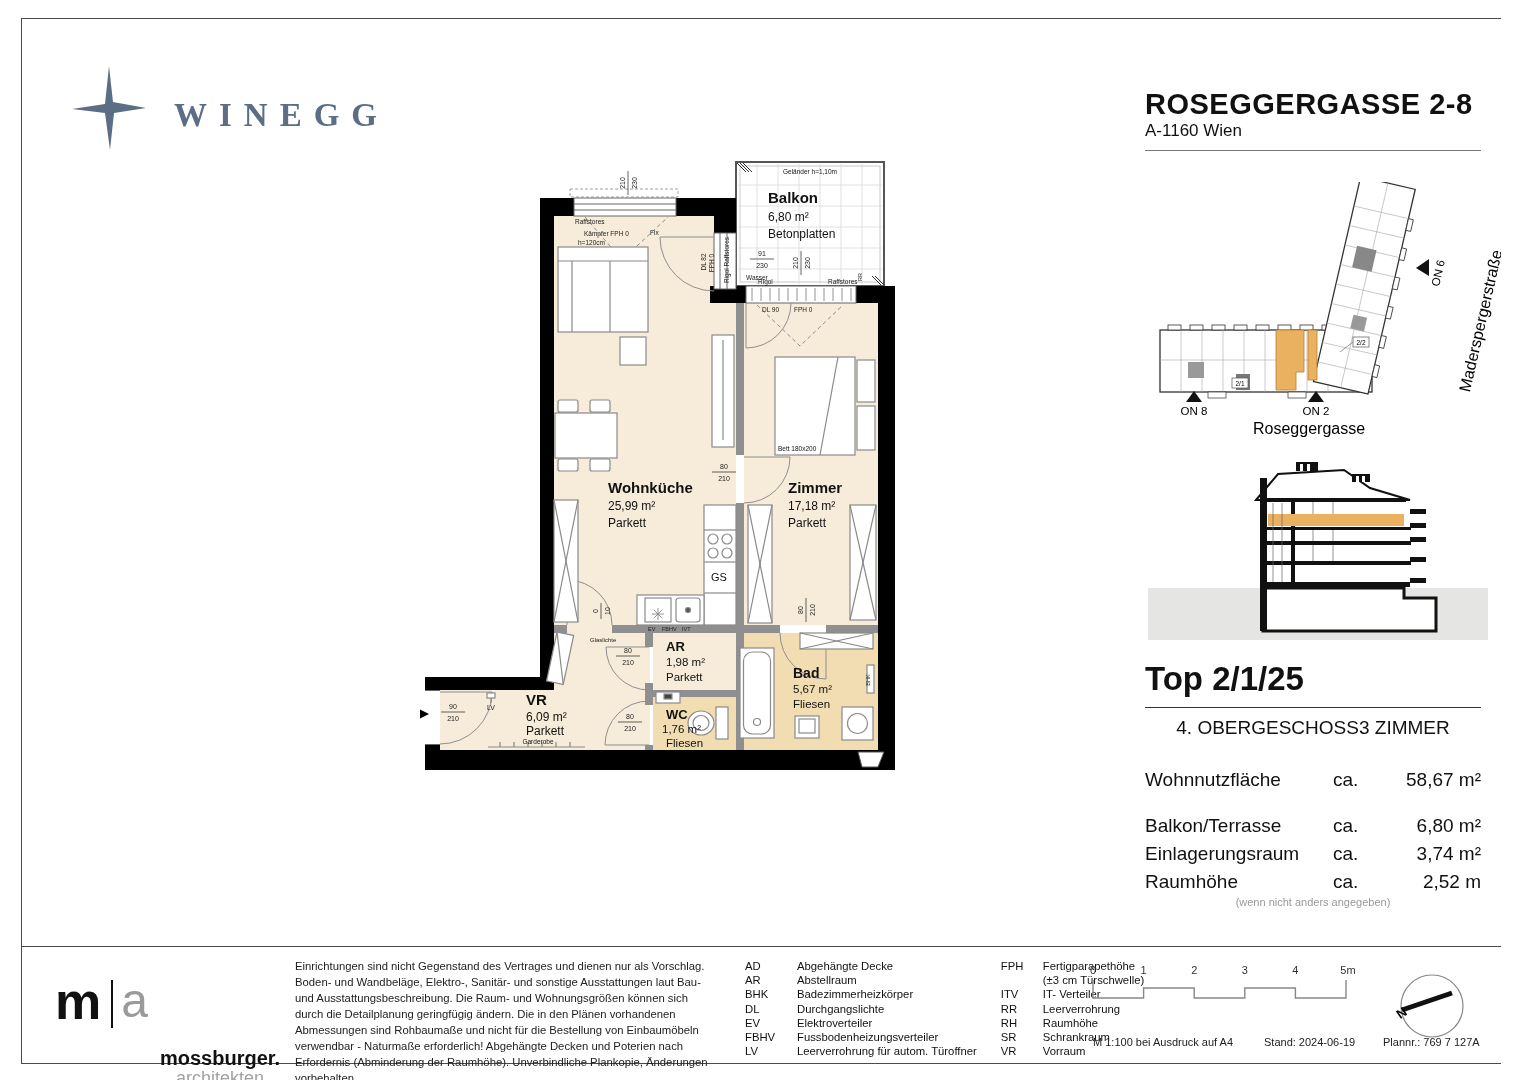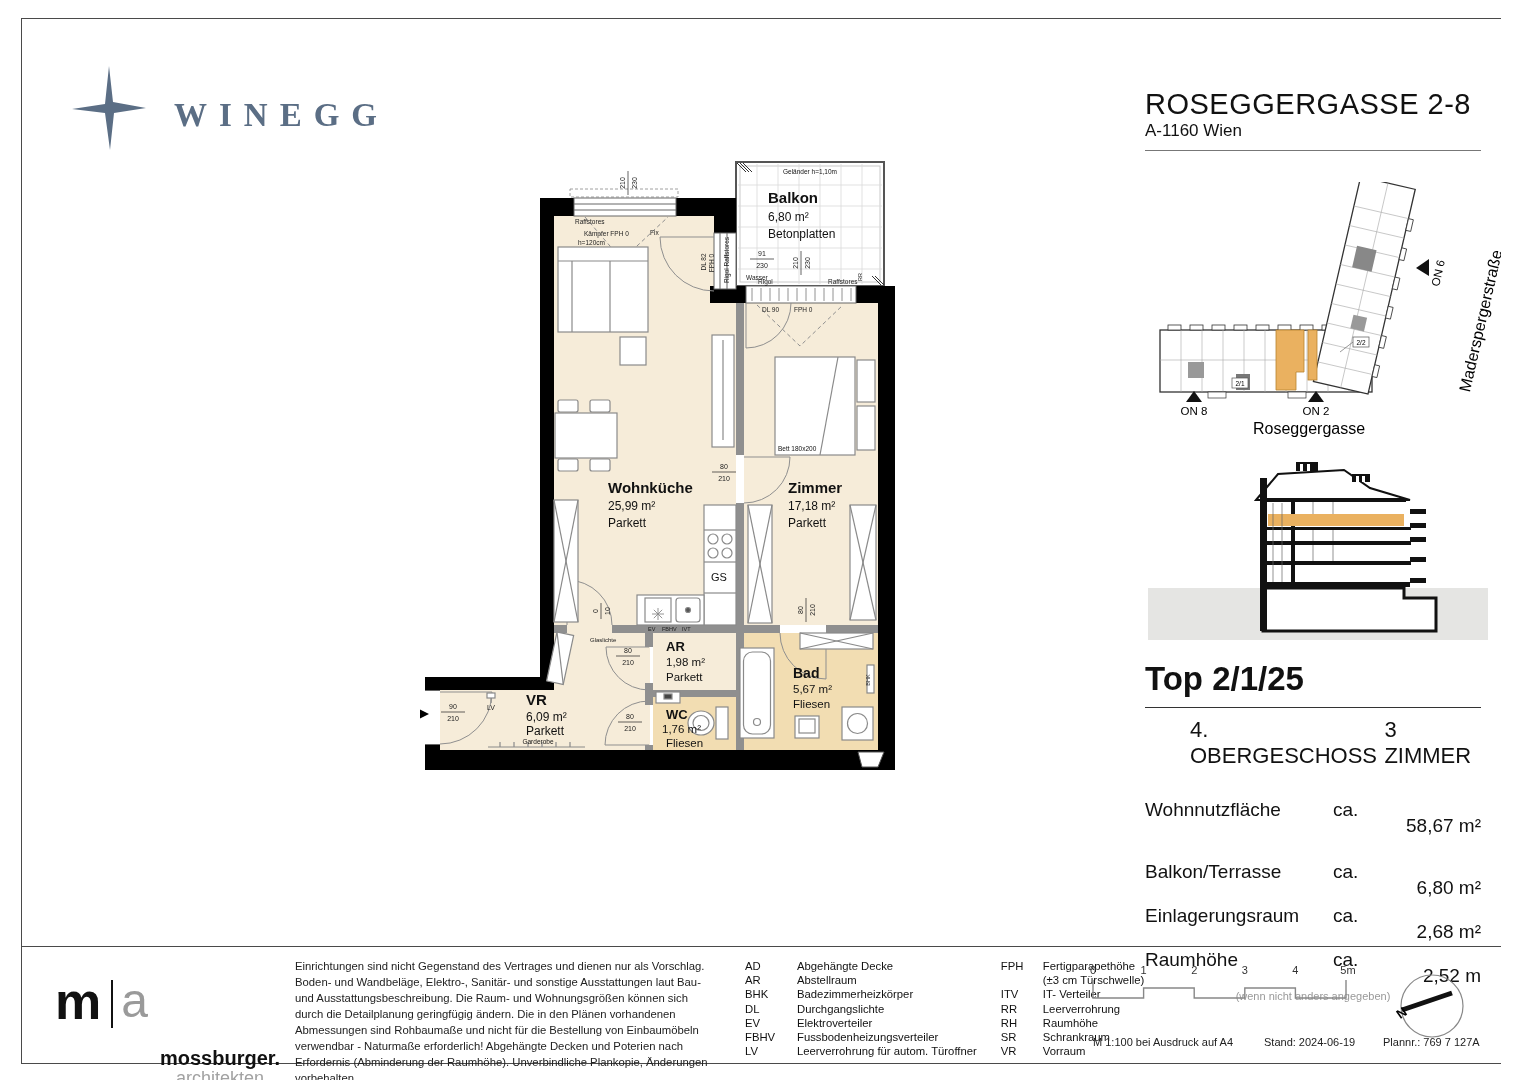--- a/index.html
+++ b/index.html
@@ -6,29 +6,29 @@
   #sheet{position:relative;width:1501px;height:1080px;background:#fff;overflow:hidden;
          font-family:"Liberation Sans",sans-serif;color:#111;}
   .border-frame{position:absolute;left:21px;top:18px;width:1484px;height:1044px;
          border:1px solid #4a4a4a;pointer-events:none;}
   .footer-sep{position:absolute;left:21px;top:946px;width:1485px;height:1px;background:#4a4a4a;}
   
   .brand{position:absolute;left:72px;top:66px;display:flex;align-items:center;}
   .brand-word{font-family:"Liberation Serif",serif;font-weight:bold;font-size:33px;
          letter-spacing:12px;color:#5b6e85;margin-left:28px;margin-top:14px;}
   .proj{position:absolute;left:1145px;top:88px;width:336px;}
-  .proj-title{font-size:29px;font-weight:normal;letter-spacing:.5px;}
+  .proj-title{font-size:29px;font-weight:bold;letter-spacing:.5px;}
   .proj-sub{font-size:17px;padding-bottom:9px;border-bottom:1px solid #777;}
   
   .info{position:absolute;left:1145px;top:660px;width:336px;}
   .info-top{font-size:33px;font-weight:bold;padding-bottom:9px;border-bottom:1.5px solid #333;}
-  .info-row1{display:flex;justify-content:space-between;font-size:22px;margin-top:9px;margin-left:45px;}
+  .info-row1{display:flex;justify-content:center;font-size:19px;margin-top:9px;}
   .metrics{margin-top:30px;}
   .metric-row{display:grid;grid-template-columns:1fr 48px 100px;font-size:19px;margin-top:6px;}
-  .metric-row .val{text-align:right;margin-top:16px;}
+  .metric-row .val{text-align:right;}
   .metric-row.first{margin-bottom:24px;}
   .info-note{font-size:11px;color:#999;text-align:center;margin-top:3px;}
   
   .ma-logo{position:absolute;left:55px;top:978px;display:flex;align-items:flex-start;}
   .ma-m{font-size:52px;font-weight:800;line-height:.9;}
   .ma-bar{width:2px;height:48px;background:#111;margin:2px 8px 0 10px;}
   .ma-a{font-size:48px;font-weight:300;color:#9a9a9a;line-height:.95;}
   .ma-name{position:absolute;left:160px;top:1048px;line-height:1.05;text-align:center;}
   .ma-name .n1{font-size:20px;font-weight:bold;}
   .ma-name .n2{font-size:18px;color:#a2a2a2;}
@@ -507,21 +507,21 @@
         <span class="val">58,67 m²</span>
       </div>
       <div class="metric-row">
         <span>Balkon/Terrasse</span>
         <span>ca.</span>
         <span class="val">6,80 m²</span>
       </div>
       <div class="metric-row">
         <span>Einlagerungsraum</span>
         <span>ca.</span>
-        <span class="val">2,68 m²</span>
+        <span class="val">3,74 m²</span>
       </div>
       <div class="metric-row">
         <span>Raumhöhe</span>
         <span>ca.</span>
         <span class="val">2,52 m</span>
       </div>
       <div class="info-note">(wenn nicht anders angegeben)</div>
     </div>
   </div>
 

